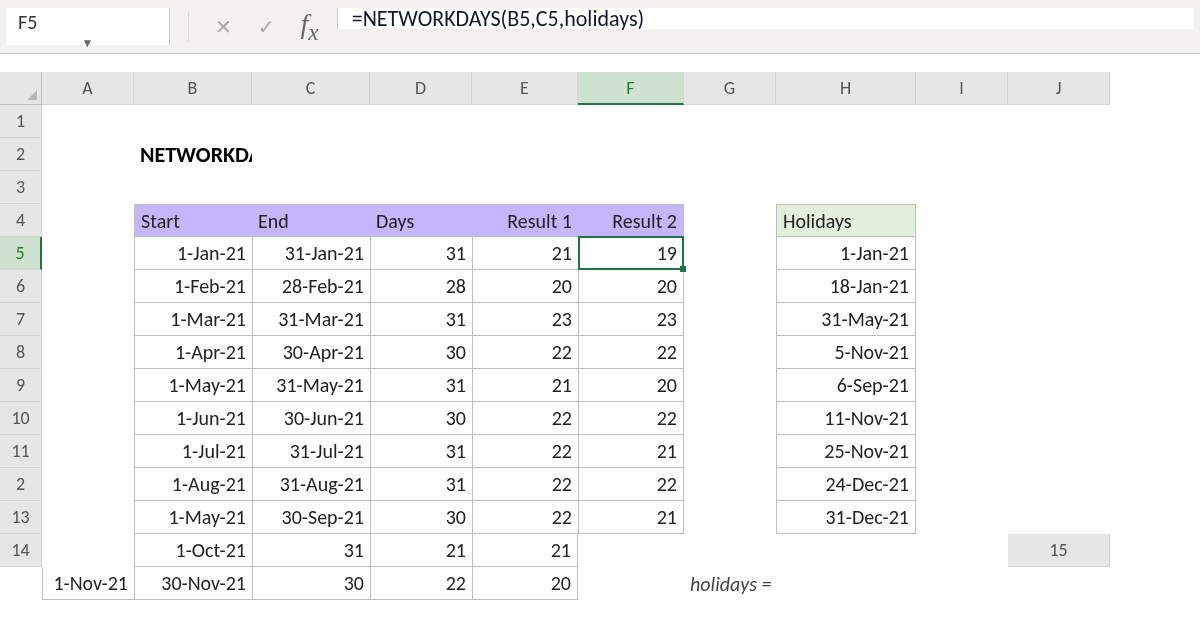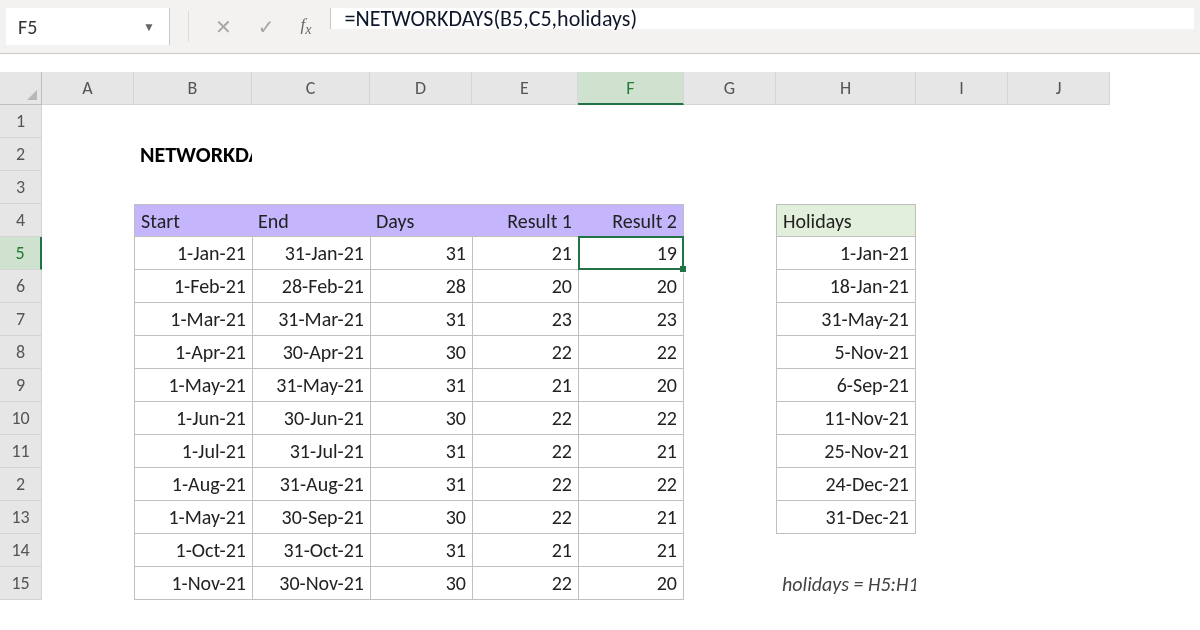--- a/index.html
+++ b/index.html
@@ -23,20 +23,21 @@
   }
   .name-box {
     width: 164px;
     display: flex;
     align-items: center;
     border-right: 1px solid #c8c8c8;
     padding: 0 8px;
     background: #fff;
     position: relative;
     margin: 8px 0 8px 6px;
+    flex-direction: column;
   }
   .name-box input {
     border: none;
     outline: none;
     width: 100%;
     font-size: 20px;
     font-family: inherit;
     padding: 2px 4px;
     color: #333;
   }
@@ -54,21 +55,21 @@
     font-size: 20px;
   }
   .fb-icons .sep {
     width: 1px;
     background: #dcdcdc;
     height: 60%;
   }
   .fx {
     font-style: italic;
     font-family: "Times New Roman", serif;
-    font-size: 17px;
+    font-size: 28px;
     color: #666;
   }
   .formula-input {
     flex: 1;
     display: flex;
     align-items: center;
     background: #fff;
     border-left: 1px solid #c8c8c8;
     padding: 0 14px;
     font-size: 22px;
@@ -328,21 +329,20 @@
     <div class="cell tbl-l tbl-b right">30</div>
     <div class="cell tbl-l tbl-b right">22</div>
     <div class="cell tbl-l tbl-b tbl-r right">21</div>
     <div class="cell"></div>
     <div class="cell tbl-l tbl-r tbl-b right">31-Dec-21</div>
     <div class="cell"></div>
     <div class="cell"></div>
     <div class="row-head">14</div>
     <div class="cell"></div>
     <div class="cell tbl-l tbl-b right">1-Oct-21</div>
-    <div class="cell tbl-l tbl-b right">31-Oct-21</div>
     <div class="cell tbl-l tbl-b right">31</div>
     <div class="cell tbl-l tbl-b right">21</div>
     <div class="cell tbl-l tbl-b tbl-r right">21</div>
     <div class="cell"></div>
     <div class="cell"></div>
     <div class="cell"></div>
     <div class="cell"></div>
     <div class="row-head">15</div>
     <div class="cell"></div>
     <div class="cell tbl-l tbl-b right">1-Nov-21</div>

